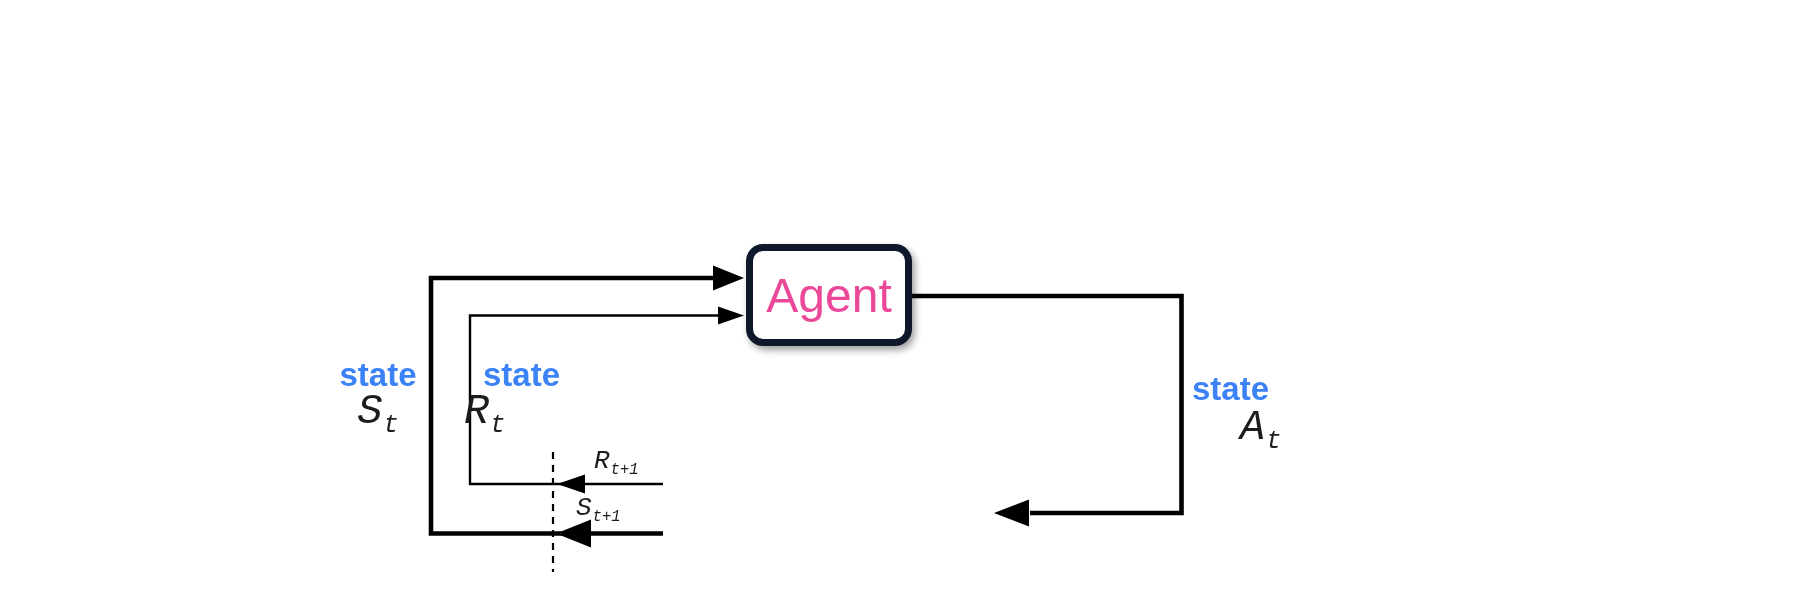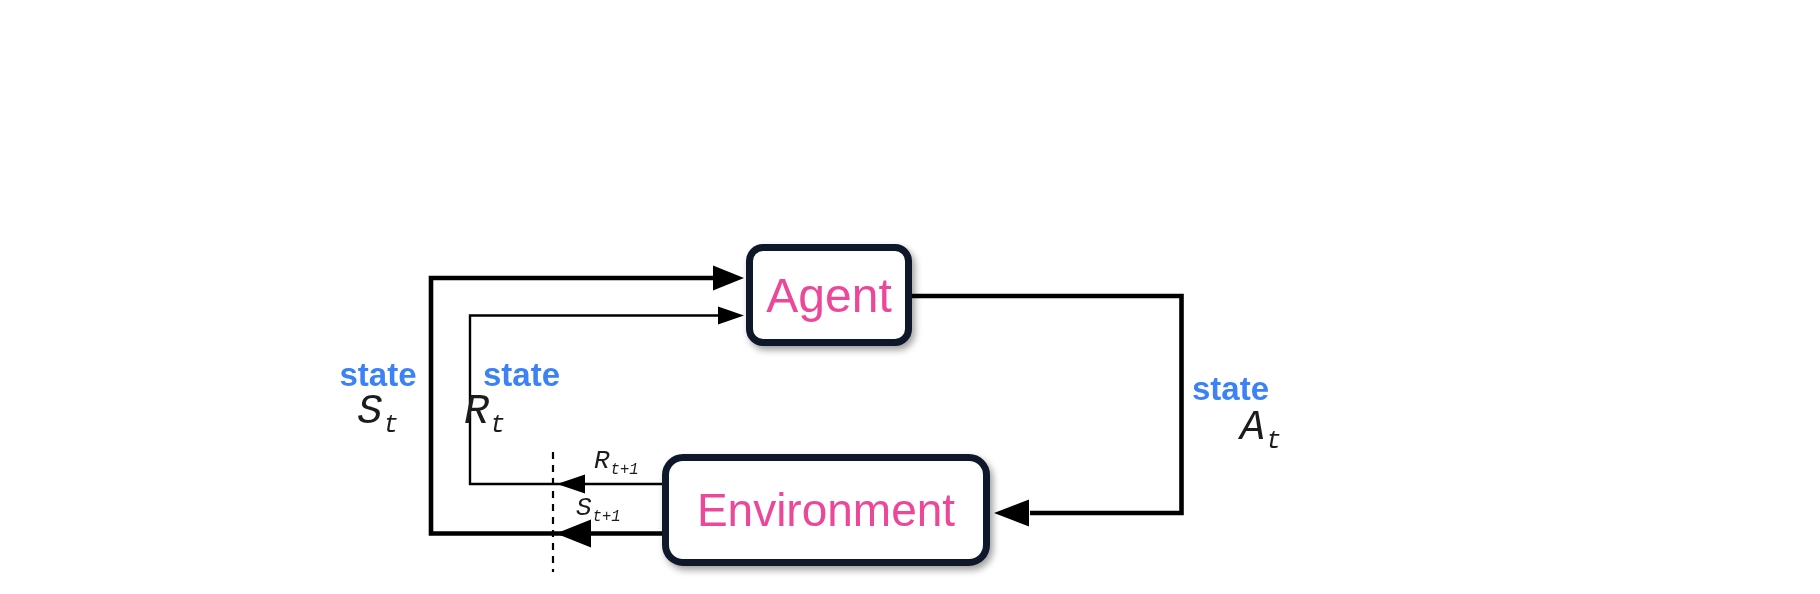--- a/index.html
+++ b/index.html
@@ -112,23 +112,20 @@
     <path d="M 912 296 L 1181.5 296 L 1181.5 513 L 1030 513" fill="none" stroke="#000000" stroke-width="4.6"></path>
     <polygon points="994,513 1029,499.5 1029,526.5" fill="#000000"></polygon>
 
     <line x1="553" y1="452" x2="553" y2="572" stroke="#000000" stroke-width="2.2" stroke-dasharray="7 6"></line>
   </svg>
 
   <div class="node-box agent-box">
     <span>Agent</span>
   </div>
 
-  <div class="node-box environment-box">
-    <span>Environment</span>
-  </div>
 
   <div class="word-label align-right-block" style="left:328px; top:358px;">
     <span>state</span>
   </div>
   <div class="math-label align-right-block" style="left:328px; top:391px;">
     <span>S</span><sub>t</sub>
   </div>
 
   <div class="word-label" style="left:483px; top:358px;">
     <span>state</span>

